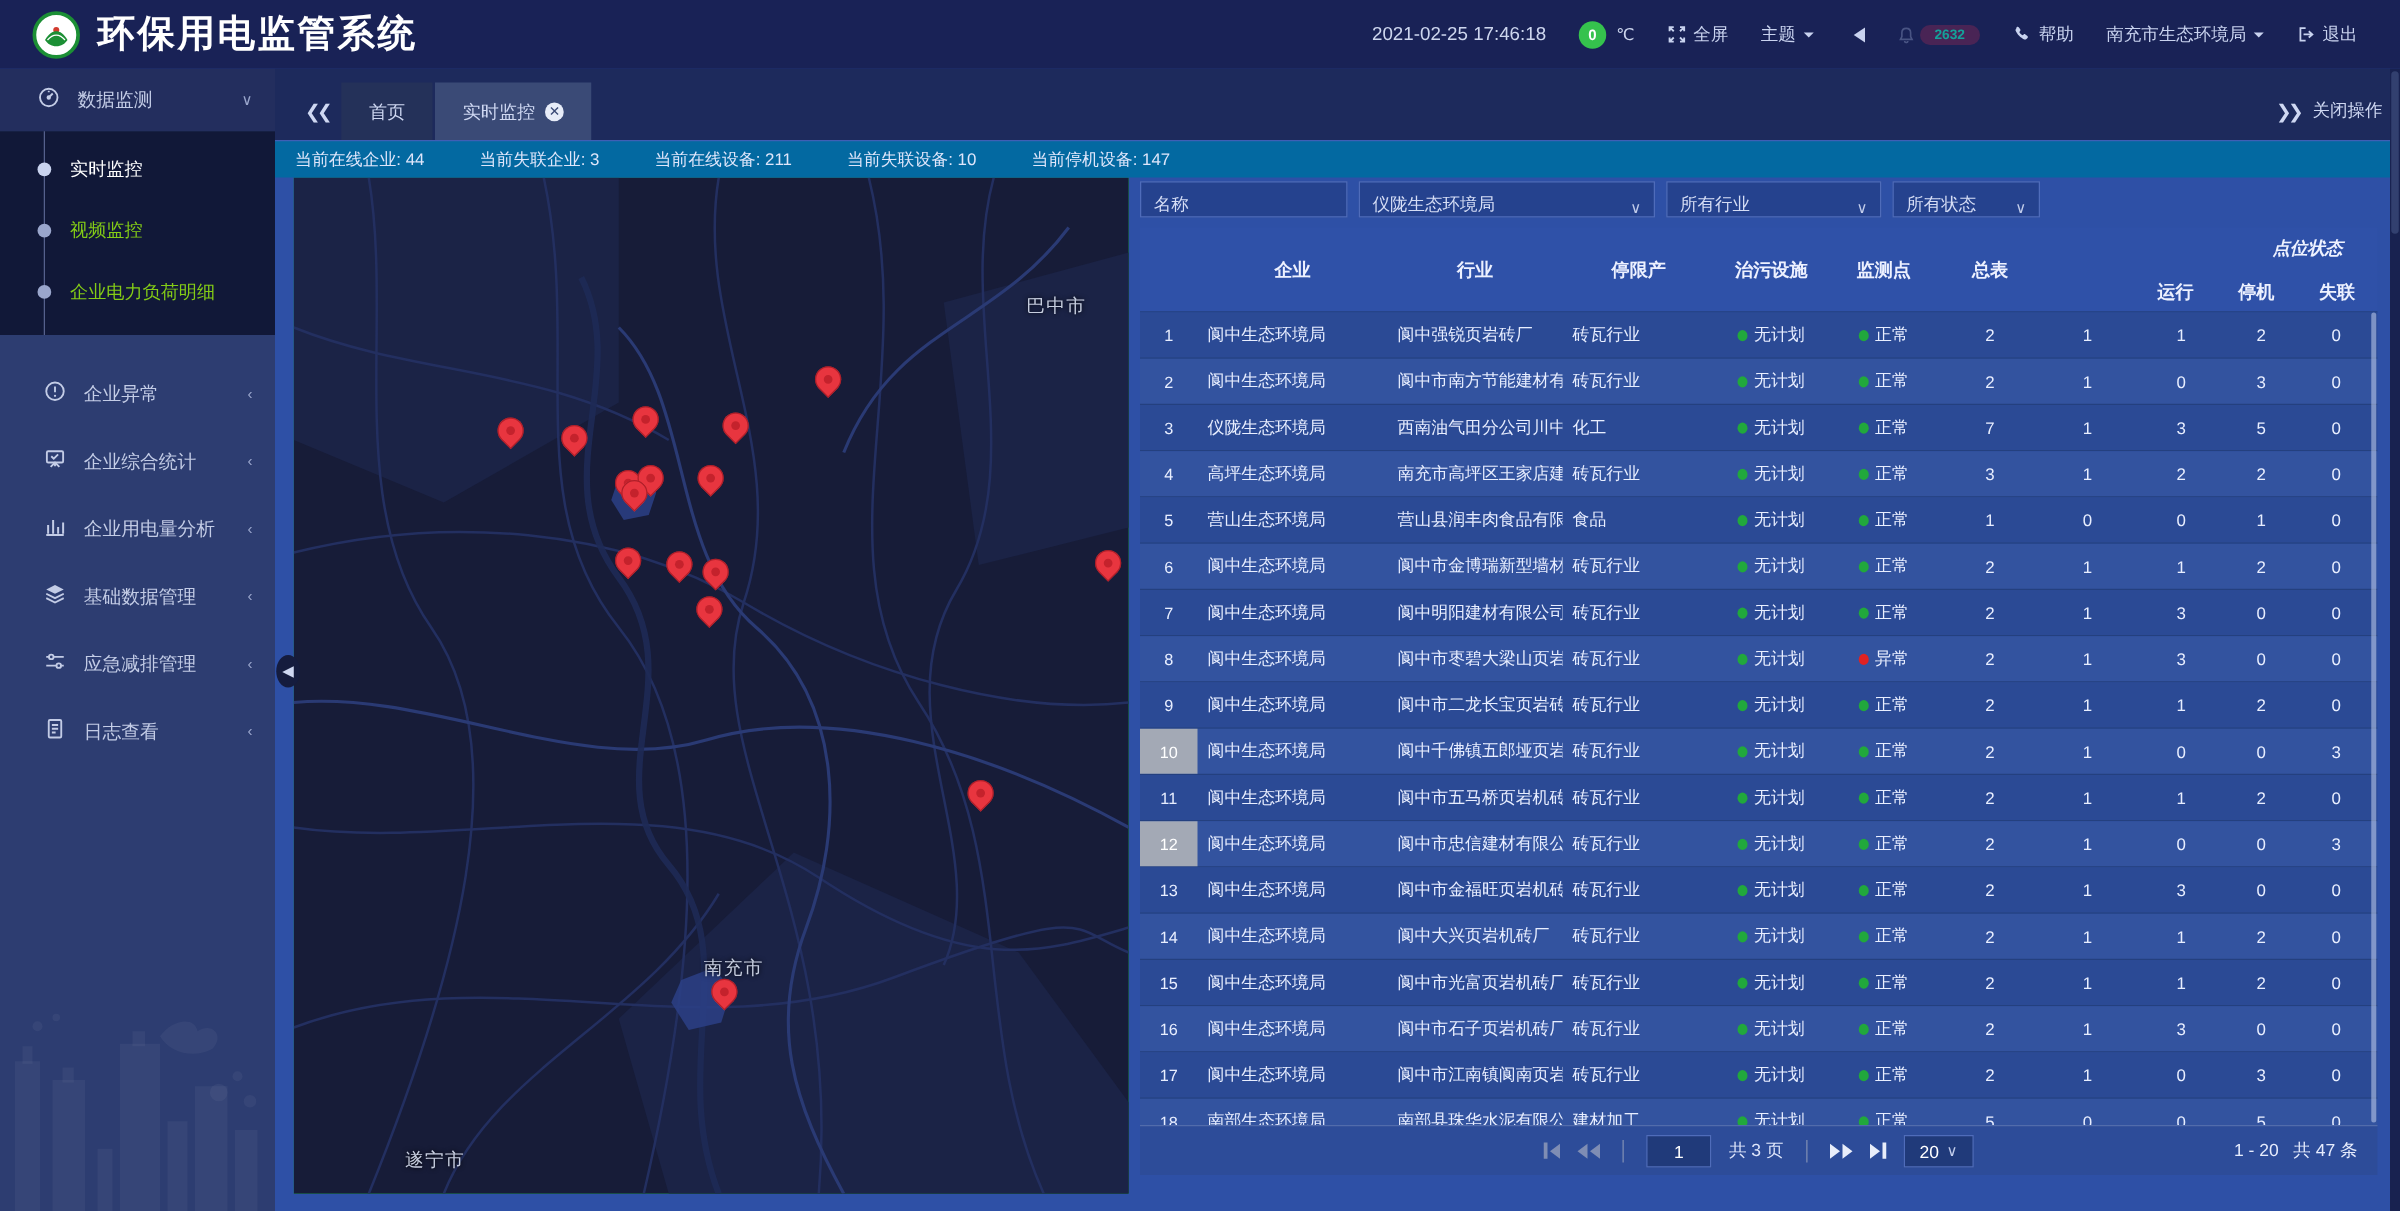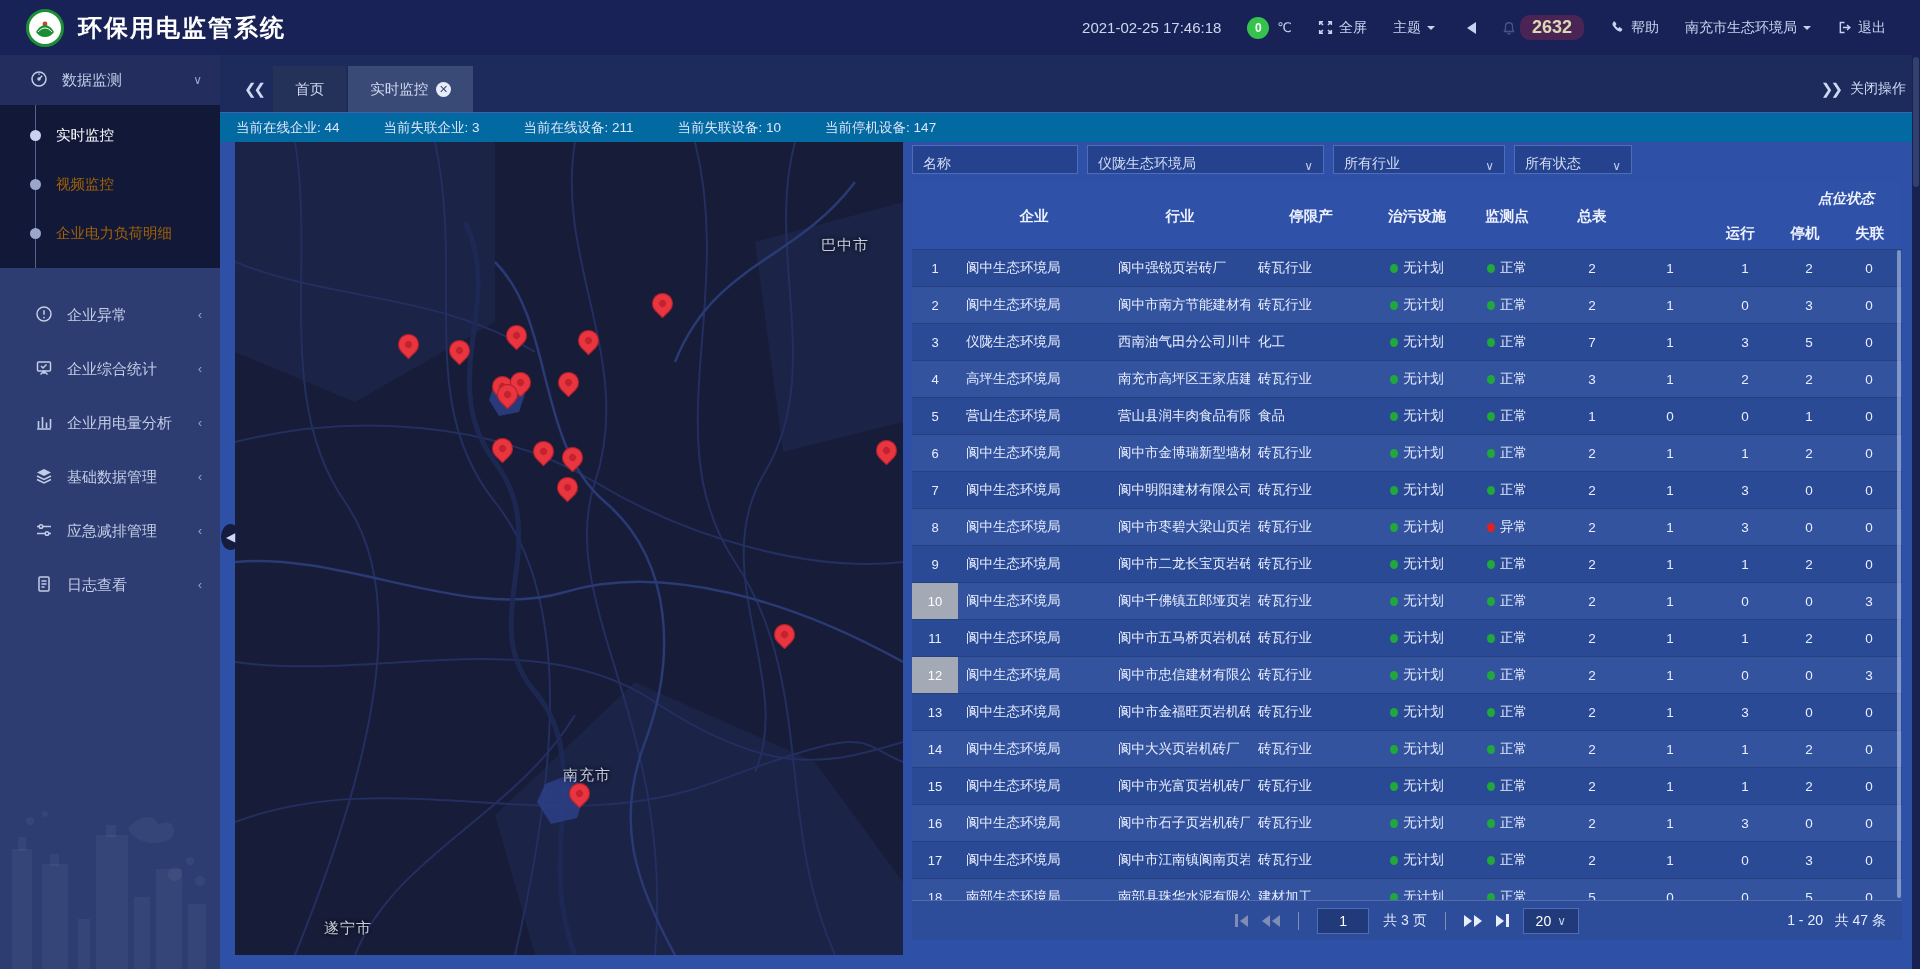--- a/index.html
+++ b/index.html
@@ -6,45 +6,45 @@
   html,body { width:1920px; height:969px; overflow:hidden; background:#0e1538;
     font-family:"Liberation Sans","DejaVu Sans",sans-serif; }
   .screen { position:relative; width:1920px; height:969px; background:#2e50a6; overflow:hidden; }
 
   
   .header { position:absolute; left:0; top:0; width:1920px; height:55px; background:#192256;
     display:flex; align-items:center; z-index:30; }
   .logo { width:38px; height:38px; border-radius:50%; background:#fff; border:3px solid #1c8f35;
     margin-left:26px; display:flex; align-items:center; justify-content:center; flex:0 0 auto; }
   .logo svg { display:block; }
-  .app-title { color:#ffffff; font-size:24px; font-weight:bold; margin-left:14px; letter-spacing:2px; }
+  .app-title { color:#ffffff; font-size:30px; font-weight:bold; margin-left:14px; letter-spacing:2px; }
   .header-right { margin-left:auto; display:flex; align-items:center; gap:26px; padding-right:34px;
     color:#c9d3ef; font-size:14px; }
   .h-item { display:flex; align-items:center; gap:6px; cursor:pointer; white-space:nowrap; }
   .datetime { color:#cdd6ee; font-size:15px; }
   .temp-badge { width:22px; height:22px; border-radius:50%; background:#35c24d; color:#fff;
     font-size:12px; display:flex; align-items:center; justify-content:center; font-weight:bold; }
   .temp-unit { color:#cdd6ee; font-size:13px; margin-left:2px; }
   .caret-down { width:0; height:0; border:4px solid transparent; border-top-color:#c9d3ef; margin-top:4px; }
   .mute-tri { width:0; height:0; border:6px solid transparent; border-right:9px solid #c9d3ef; }
   .notif { display:flex; align-items:center; gap:4px; opacity:.85; }
-  .notif-pill { background:rgba(150,40,85,.45); color:#fef9c3; border-radius:10px; padding:2px 12px;
-    font-size:18px; font-weight:bold; }
+  .notif-pill { background:rgba(150,40,85,.45); color:#14b8a6; border-radius:10px; padding:2px 12px;
+    font-size:11px; font-weight:bold; }
   .bell { opacity:.5; }
 
   
   .sidebar { position:absolute; left:0; top:55px; width:220px; height:914px; background:#2d3d71; z-index:20; overflow:hidden; }
   .side-item { height:50px; display:flex; align-items:center; color:#c3cce6; font-size:15px;
     padding-left:30px; position:relative; cursor:pointer; }
   .side-item .lbl { margin-left:14px; }
   .side-item .chev { position:absolute; right:18px; color:#9aa6cc; font-size:12px; }
   .side-group { background:#232e5e; }
   .submenu { background:#111838; position:relative; padding:6px 0 10px 0; }
   .submenu:before { content:""; position:absolute; left:35px; top:0; bottom:0; width:1px; background:#55608c; }
-  .sub-item { height:49px; display:flex; align-items:center; padding-left:56px; color:#a16207;
+  .sub-item { height:49px; display:flex; align-items:center; padding-left:56px; color:#84cc16;
     font-size:14.5px; position:relative; cursor:pointer; }
   .sub-item .dot { position:absolute; left:30px; width:11px; height:11px; border-radius:50%; background:#9aa6cc; }
   .sub-item.active { color:#ffffff; }
   .sub-item.active .dot { background:#c9d3ee; }
   .menu-rest .side-item { height:54px;padding-left:35px; }
   .skyline { position:absolute; left:0; bottom:0; width:220px; height:200px; opacity:.5; pointer-events:none; }
 
   
   .collapse-handle { position:absolute; left:221px; top:524px; width:19px; height:26px; background:#151c3e;
     border-radius:50%; z-index:25; display:flex; align-items:center; justify-content:center; color:#cfd8f2;

